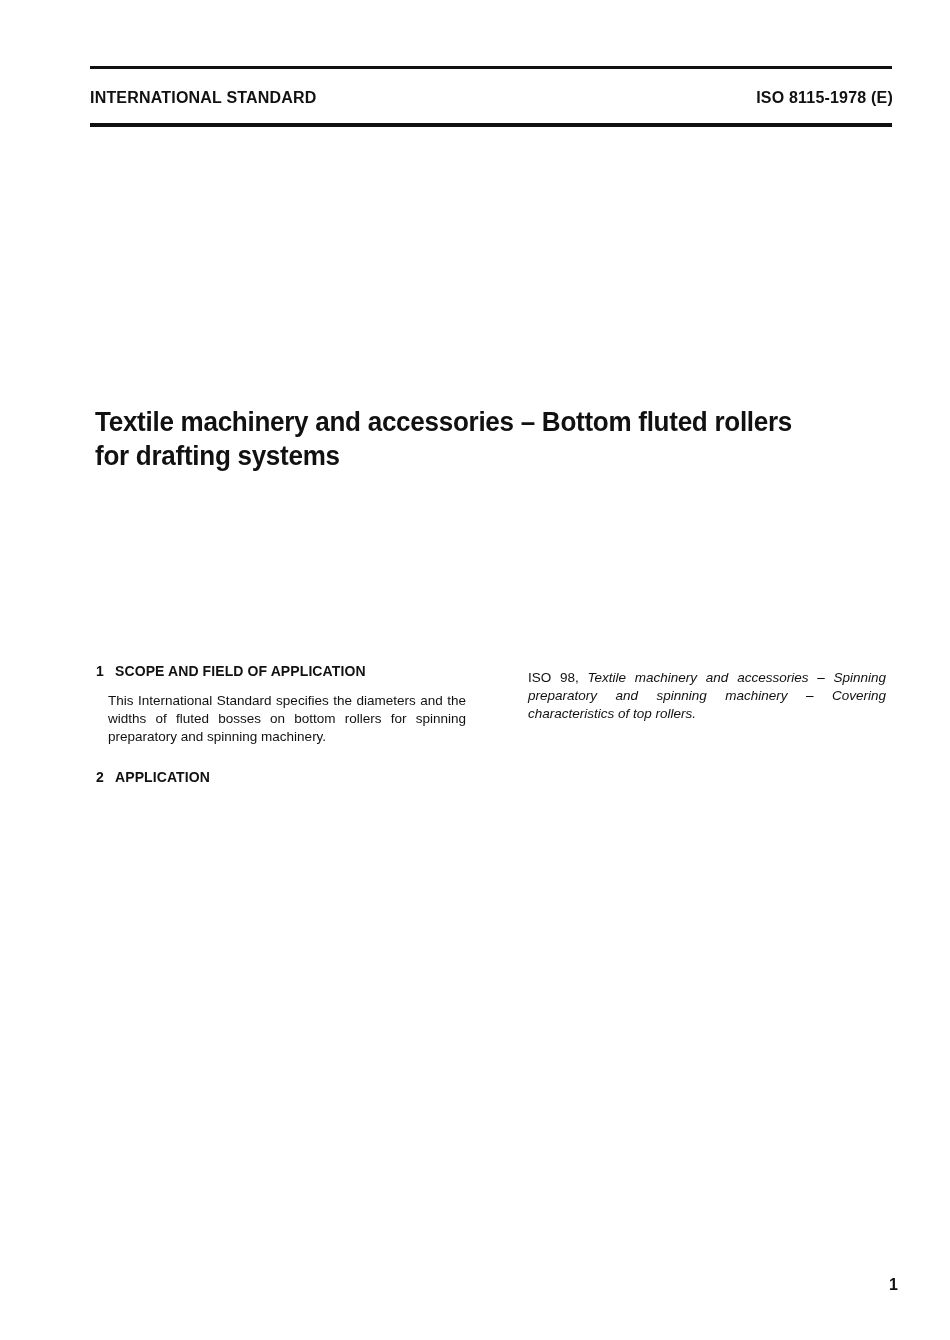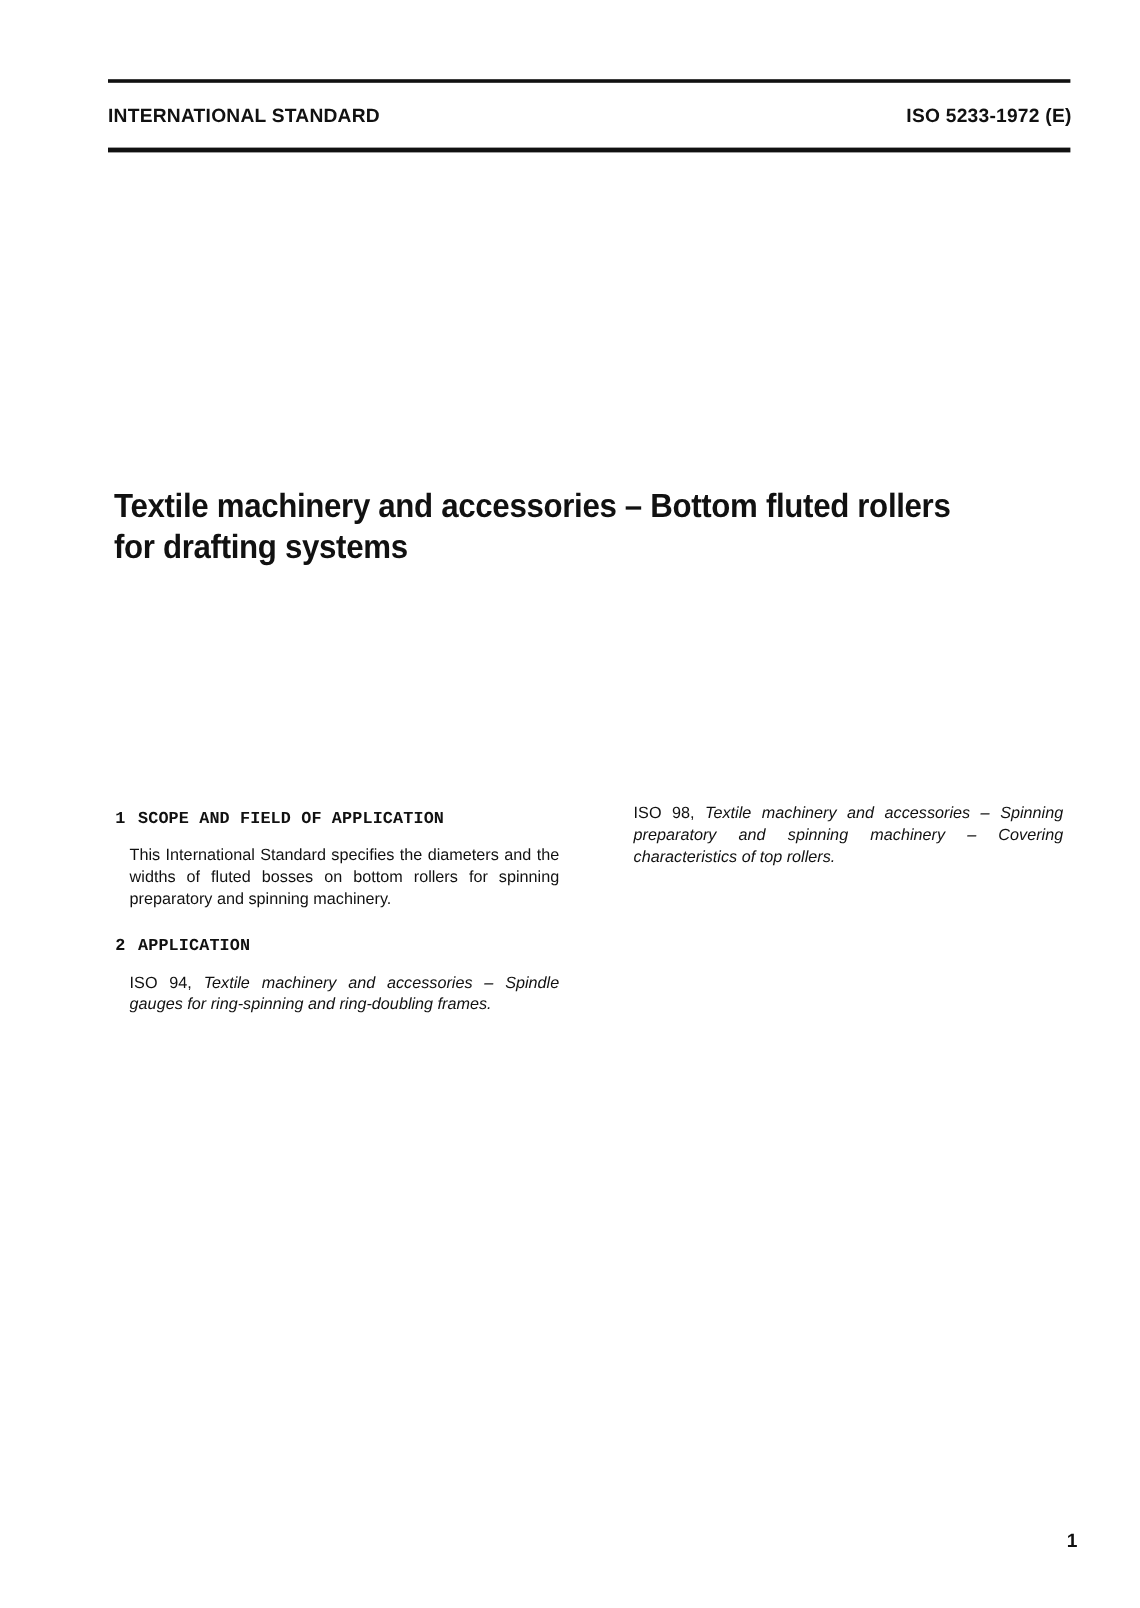--- a/index.html
+++ b/index.html
@@ -14,54 +14,50 @@
     .hdr-left { left: 90px; }
     .hdr-right { right: 57px; }
     .title {
       position: absolute; left: 95px; top: 405px; width: 800px;
       font-weight: bold; font-size: 28px; line-height: 34px; letter-spacing: -0.3px;
       transform: scaleX(0.93); transform-origin: left top;
     }
     .col { position: absolute; width: 382px; font-size: 13.5px; line-height: 18px; }
     .col-left { left: 96px; top: 658px; }
     .col-right { left: 516px; top: 657px; }
-    .sec-head { font-weight: bold; font-size: 14px; margin: 16px 0 8px 0; letter-spacing: 0.1px; font-family: Liberation Mono, monospace; }
+    .sec-head { font-weight: bold; font-size: 14px; margin: 4px 0 8px 0; letter-spacing: 0.1px; }
     .sec-head .num { display: inline-block; width: 19px; }
     p { margin: 12px; text-align: justify; }
     .para { margin-bottom: 22px; }
     .ref { margin-bottom: 22px; text-align: justify; }
     i { font-style: italic; }
     .page-num { position: absolute; left: 889px; top: 1276px; font-weight: bold; font-size: 16px; }
   </style>
 </head>
 <body>
 
 <div class="rule rule-top"></div>
 <div class="hdr hdr-left">INTERNATIONAL STANDARD</div>
-<div class="hdr hdr-right">ISO 5233-1972 (E)</div>
+<div class="hdr hdr-right">ISO 8115-1978 (E)</div>
 <div class="rule rule-bottom"></div>
 
 <h1 class="title" style="margin:0;">
   <span>Textile machinery and accessories – Bottom fluted rollers</span><br>
   <span>for drafting systems</span>
 </h1>
 
 <div class="col col-left">
   <div class="sec-head">
     <span class="num">1</span><span>SCOPE AND FIELD OF APPLICATION</span>
   </div>
   <p class="para">This International Standard specifies the diameters and the widths of fluted bosses on bottom rollers for spinning preparatory and spinning machinery.</p>
 
   <div class="sec-head">
     <span class="num">2</span><span>APPLICATION</span>
   </div>
-  <p class="ref">
-    <span>ISO 94,</span>
-    <i>Textile machinery and accessories – Spindle gauges for ring-spinning and ring-doubling frames.</i>
-  </p>
 </div>
 
 <div class="col col-right">
   <p class="ref">
     <span>ISO 98,</span>
     <i>Textile machinery and accessories – Spinning preparatory and spinning machinery – Covering characteristics of top rollers.</i>
   </p>
 </div>
 
 <div class="page-num">1</div>

